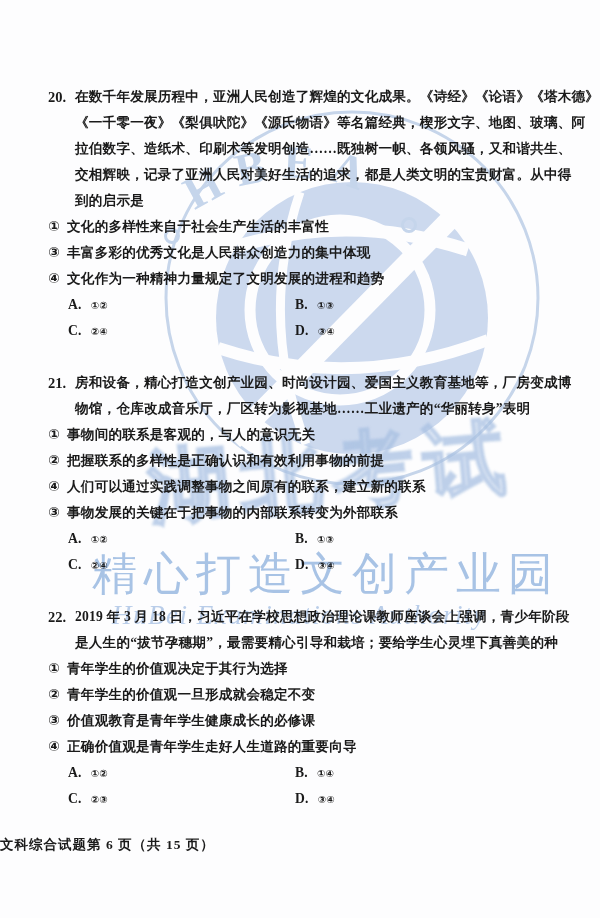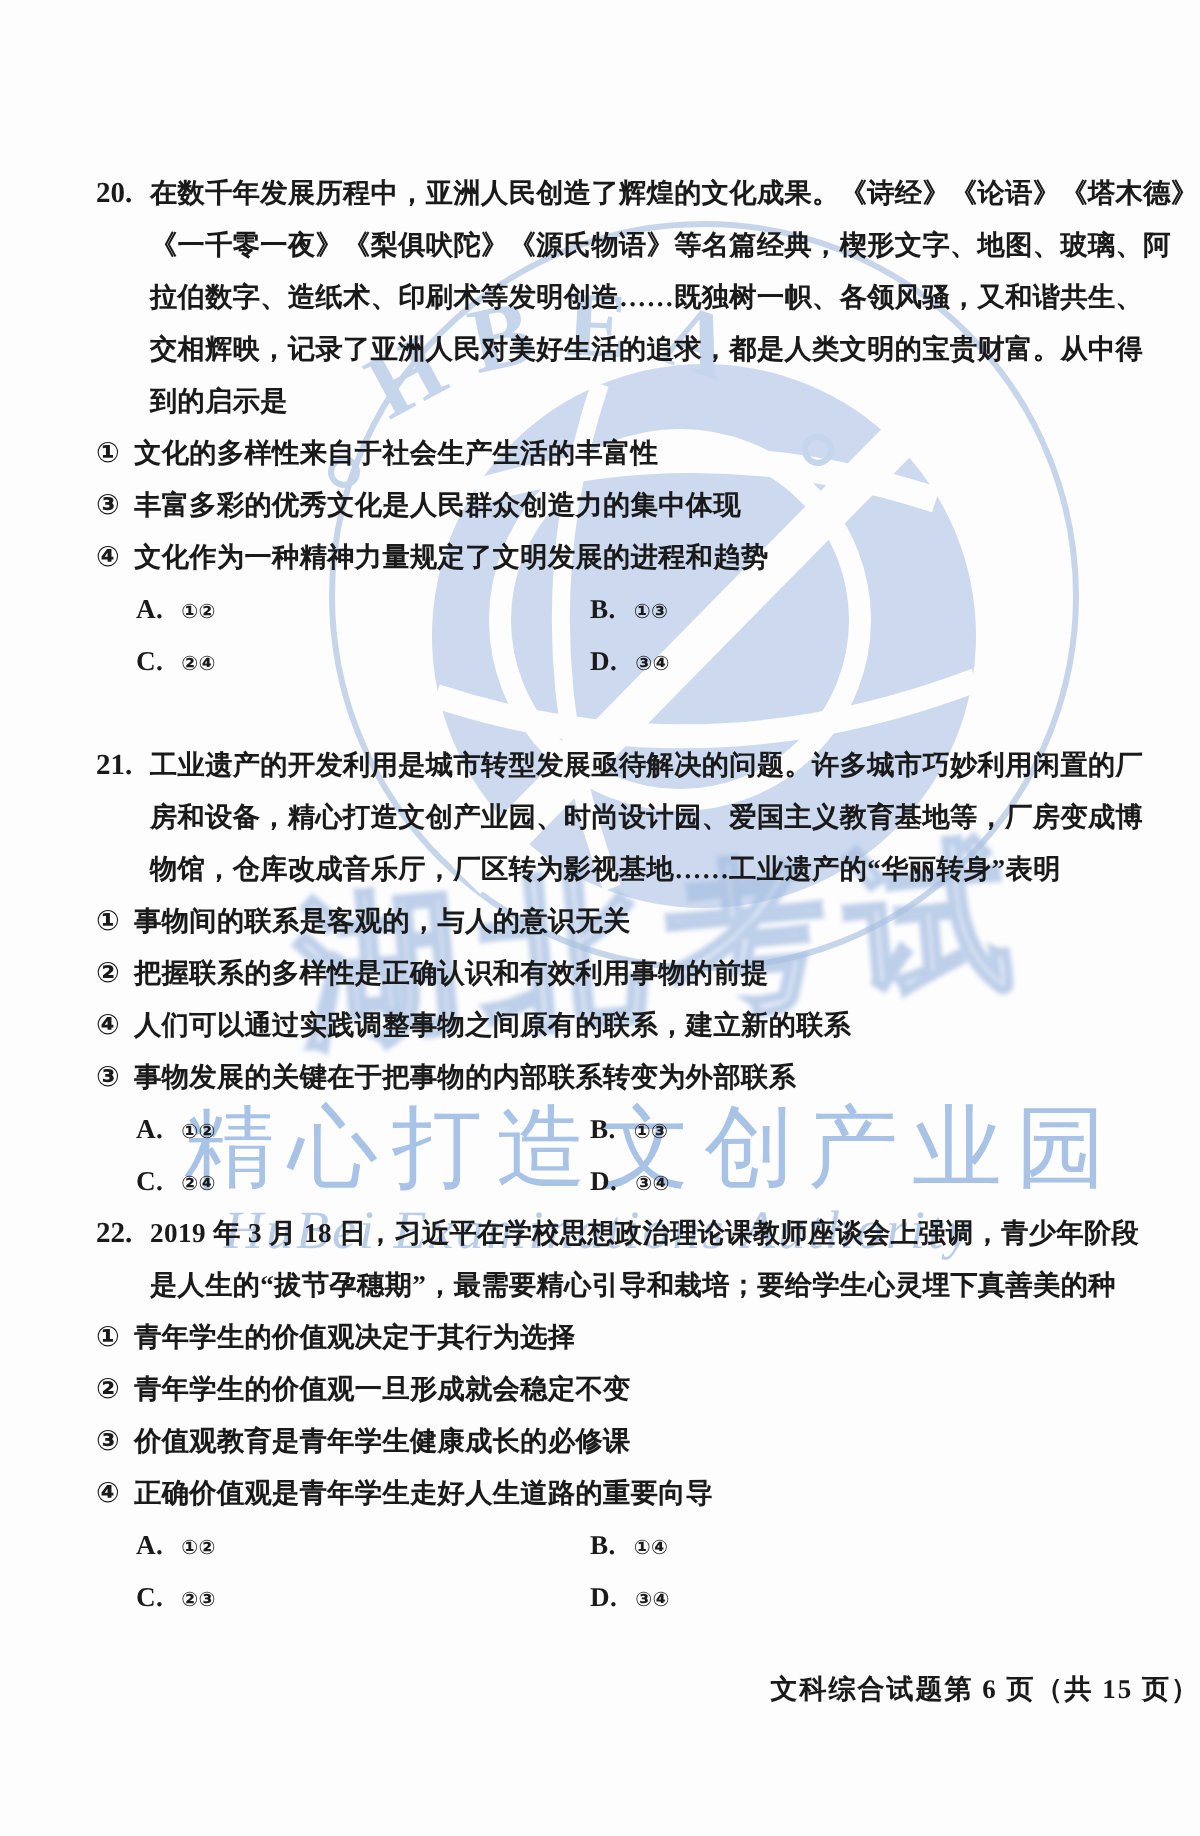--- a/index.html
+++ b/index.html
@@ -46,21 +46,21 @@
   .stem { margin-left:27px; }
   .opt  { }
   .optnum { margin-right:7px; font-size:14px; }
   .choices { position:relative; }
   .choice-left  { position:absolute; left:20px;  top:0; }
   .choice-right { position:absolute; left:247px; top:0; }
   .ch-label { margin-right:9px; }
   .ch-value { font-size:10px; }
   .footer {
     position:absolute; left:0; top:836px; width:600px; z-index:2;
-    text-align:right; font-size:13.5px; letter-spacing:1px; font-weight:bold;
+    text-align:left; font-size:13.5px; letter-spacing:1px; font-weight:bold;
   }
 </style>
 </head>
 <body>
 
 <div class="page">
 
   <svg class="wm-svg" width="600" height="918" viewBox="0 0 600 918">
     <circle cx="352" cy="298" r="186" fill="none" stroke="#c6d5ea" stroke-width="3"></circle>
     <g>
@@ -106,21 +106,20 @@
         <span class="choice-right"><span class="ch-label">B.</span><span class="ch-value">①③</span></span>
       </div>
       <div class="row choices">
         <span class="choice-left"><span class="ch-label">C.</span><span class="ch-value">②④</span></span>
         <span class="choice-right"><span class="ch-label">D.</span><span class="ch-value">③④</span></span>
       </div>
     </section>
 
     <section class="q q-21">
       <div class="qnum">21.</div>
-      <div class="row stem">工业遗产的开发利用是城市转型发展亟待解决的问题。许多城市巧妙利用闲置的厂</div>
       <div class="row stem">房和设备，精心打造文创产业园、时尚设计园、爱国主义教育基地等，厂房变成博</div>
       <div class="row stem">物馆，仓库改成音乐厅，厂区转为影视基地……工业遗产的“华丽转身”表明</div>
       <div class="row opt">
         <span class="optnum">①</span><span>事物间的联系是客观的，与人的意识无关</span>
       </div>
       <div class="row opt">
         <span class="optnum">②</span><span>把握联系的多样性是正确认识和有效利用事物的前提</span>
       </div>
       <div class="row opt">
         <span class="optnum">④</span><span>人们可以通过实践调整事物之间原有的联系，建立新的联系</span>

